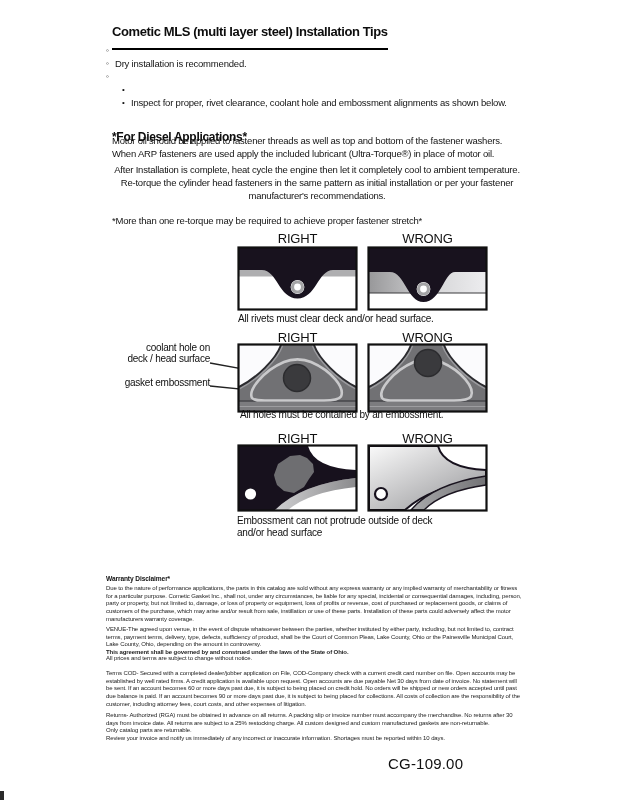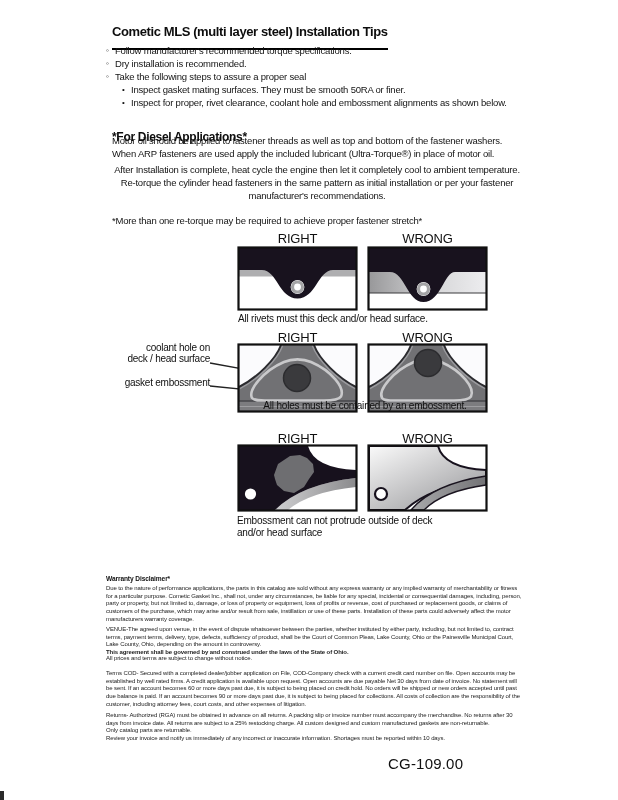--- a/index.html
+++ b/index.html
@@ -30,33 +30,30 @@
 </head>
 <body>
 
 <div class="abs" style="left:112px;top:22px;">
   <span class="title">Cometic MLS (multi layer steel) Installation Tips</span>
 </div>
 
 <div class="abs" style="left:106px;top:44px;width:424px;">
   <div class="bullet-row">
     <span class="marker">◦</span>
-    <span class="body-text">Follow manufacturer's recommended torque specifications.</span>
   </div>
   <div class="bullet-row">
     <span class="marker">◦</span>
     <span class="body-text">Dry installation is recommended.</span>
   </div>
   <div class="bullet-row">
     <span class="marker">◦</span>
-    <span class="body-text">Take the following steps to assure a proper seal</span>
   </div>
   <div class="bullet-row sub">
     <span class="marker">•</span>
-    <span class="body-text">Inspect gasket mating surfaces.  They must be smooth 50RA or finer.</span>
   </div>
   <div class="bullet-row sub">
     <span class="marker">•</span>
     <span class="body-text">Inspect for proper, rivet clearance, coolant hole and embossment alignments as shown below.</span>
   </div>
 </div>
 
 <div class="abs diesel-h" style="left:112px;top:130px;">*For Diesel Applications*</div>
 <div class="abs para" style="left:112px;top:134px;width:410px;">Motor oil should be applied to fastener threads as well as top and bottom of the fastener washers. When ARP fasteners are used apply the included lubricant (Ultra-Torque®) in place of motor oil.</div>
 <div class="abs para" style="left:112px;top:163px;width:410px;text-align:center;">After Installation is complete, heat cycle the engine then let it completely cool to ambient temperature. Re-torque the cylinder head fasteners in the same pattern as initial installation or per your fastener manufacturer's recommendations.</div>
@@ -88,21 +85,21 @@
     <rect x="2" y="2" width="117" height="61" fill="#ffffff"></rect>
     <rect x="2" y="26" width="117" height="21" fill="url(#g1w)"></rect>
     <line x1="2" y1="47" x2="119" y2="47" stroke="#3a3a3c" stroke-width="1.2"></line>
     <path d="M2,2 H119 V26 H88 C77,26 74,56 56.5,56 C40,56 38,26 23,26 H2 Z" fill="#18121e"></path>
     <circle cx="56.5" cy="43" r="7.6" fill="#ffffff" stroke="#18121e" stroke-width="1.4"></circle>
     <circle cx="56.5" cy="43" r="5" fill="#ffffff" stroke="#a4a4a6" stroke-width="3.2"></circle>
     <rect x="1.5" y="1.5" width="118" height="62" fill="none" stroke="#101010" stroke-width="2.2"></rect>
   </svg>
 </div>
 
-<div class="abs caption" style="left:238px;top:313px;width:250px;">All rivets must this deck and/or head surface.</div>
+<div class="abs caption" style="left:238px;top:313px;width:250px;">All rivets must clear deck and/or head surface.</div>
 
 <div class="abs dw-label" style="left:237px;top:330px;">RIGHT</div>
 <div class="abs dw-label" style="left:367px;top:330px;">WRONG</div>
 
 <div class="abs callout" style="left:106px;top:343px;width:104px;">
   <div>coolant hole on</div>
   <div>deck / head surface</div>
 </div>
 <div class="abs callout" style="left:106px;top:378px;width:104px;">gasket embossment</div>
 
@@ -142,21 +139,21 @@
     <path d="M77,2 C82,16 101,35 119,44" fill="none" stroke="#2b2b2f" stroke-width="2"></path>
     <rect x="2" y="58" width="117" height="10" fill="#7c7c7f"></rect>
     <line x1="2" y1="58" x2="119" y2="58" stroke="#46464a" stroke-width="1.4"></line>
     <line x1="2" y1="63.5" x2="119" y2="63.5" stroke="#9d9da0" stroke-width="1"></line>
     <path d="M15,55 C11,47 26,28 47,19 C55,15.5 66,15.5 74,19 C95,28 108,45 104,53.5 C102,56.5 96,57.5 87,57.5 H28 C20,57.5 17,57.3 15,55 Z" fill="none" stroke="#c9c9cb" stroke-width="2.6"></path>
     <circle cx="61" cy="20" r="13.5" fill="#3a3a3d" stroke="#2c2c2f" stroke-width="1.5"></circle>
     <rect x="1.5" y="1.5" width="118" height="67" fill="none" stroke="#101010" stroke-width="2.2"></rect>
   </svg>
 </div>
 
-<div class="abs caption" style="left:240px;top:400px;width:250px;text-align:center;">All holes must be contained by an embossment.</div>
+<div class="abs caption" style="left:240px;top:409px;width:250px;">All holes must be contained by an embossment.</div>
 
 <div class="abs dw-label" style="left:237px;top:431px;">RIGHT</div>
 <div class="abs dw-label" style="left:367px;top:431px;">WRONG</div>
 
 <div class="abs" style="left:237px;top:444px;">
   <svg width="121" height="68" viewBox="0 0 121 68">
     <defs>
       <linearGradient id="g3r" x1="0" y1="0" x2="1" y2="0">
         <stop offset="0" stop-color="#cfcfd1"></stop>
           <stop offset="1" stop-color="#8b8b8d"></stop>

